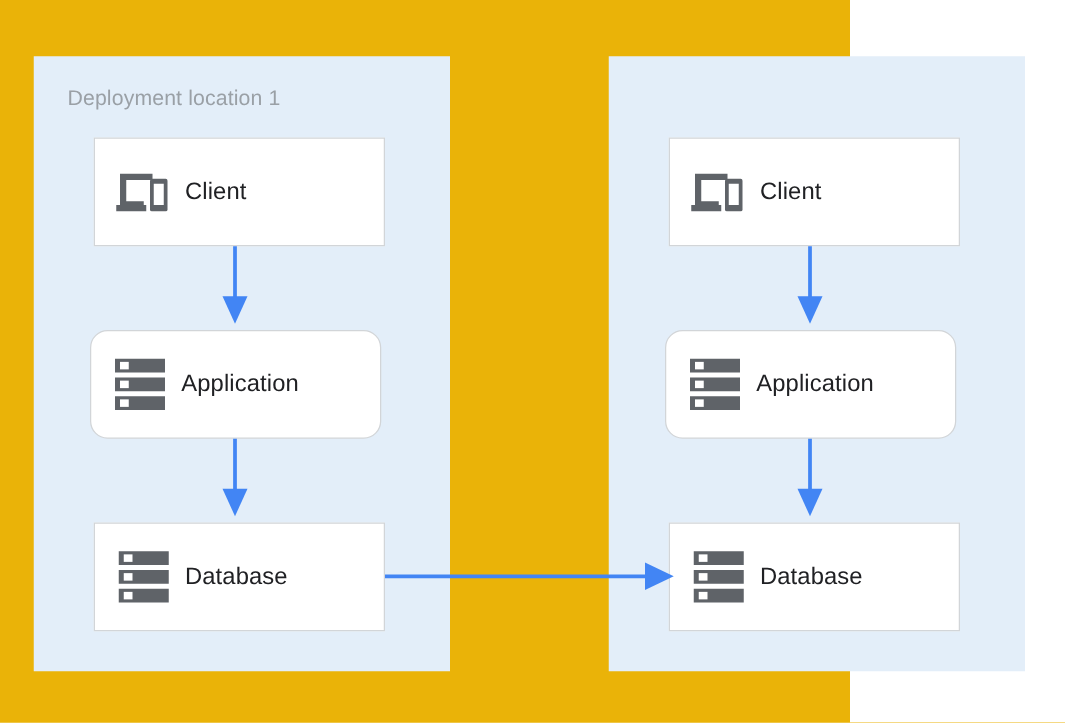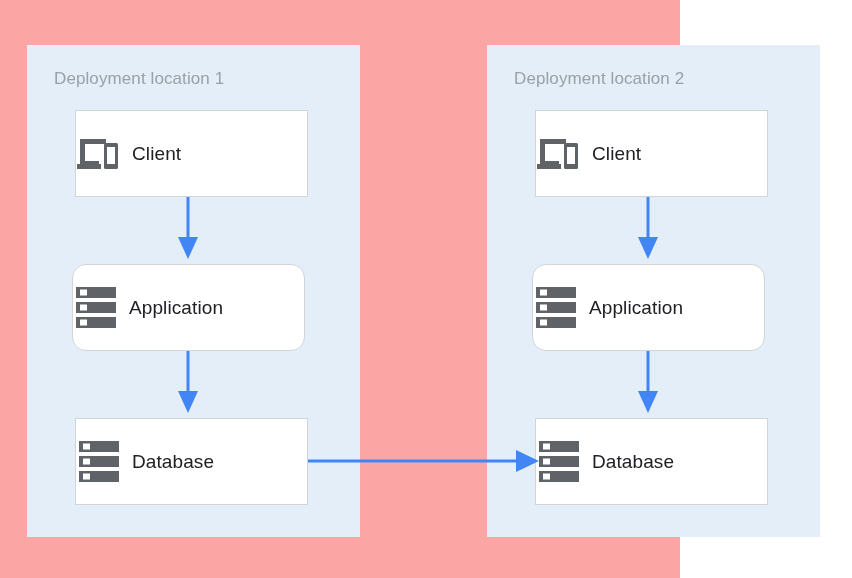--- a/index.html
+++ b/index.html
@@ -10,21 +10,21 @@
     width: 852px;
     height: 578px;
     background: #ffffff;
     font-family: "Liberation Sans", sans-serif;
     overflow: hidden;
   }
   #canvas {
     position: relative;
     width: 680px;
     height: 578px;
-    background: #fca5a5;
+    background: #eab308;
   }
 
   
   .zone {
     position: absolute;
     top: 45px;
     height: 492px;
     background: #e3eef9;
   }
   #zone-1 { left: 27px;  width: 333px; }
@@ -44,20 +44,21 @@
   
   .node {
     position: absolute;
     width: 233px;
     height: 87px;
     background: #ffffff;
     border: 1px solid #d2d5d8;
     box-sizing: border-box;
     display: flex;
     align-items: center;
+    padding-left: 16px;
   }
   .node-client  { top: 65px;  left: 48px; }
   .node-app     { top: 219px; left: 45px; border-radius: 14px; }
   .node-db      { top: 373px; left: 48px; text-align: right; }
 
   .node-icon {
     width: 46px;
     height: 46px;
     flex: 0 0 46px;
     display: flex;
@@ -145,21 +146,20 @@
           <rect x="0" y="31" width="40" height="11" fill="#5f6368"></rect>
           <rect x="4" y="33.5" width="7" height="6" fill="#ffffff"></rect>
         </svg>
       </span>
       <span class="node-label">Database</span>
     </div>
   </div>
 
   <div class="zone" id="zone-2">
 
-    <div class="zone-label">Deployment location 2</div>
 
     <div class="node node-client">
       <span class="node-icon">
         <svg width="44" height="34" viewBox="0 0 44 34" aria-hidden="true">
           <path d="M3 2 h26 v5 H8 v17 h14 v5 H3 z" fill="#5f6368"></path>
           <path d="M0 27 h24 v5 H0 z" fill="#5f6368"></path>
           <rect x="27" y="6" width="14" height="26" rx="1.5" fill="#5f6368"></rect>
           <rect x="30" y="10" width="8" height="17" fill="#ffffff"></rect>
         </svg>
       </span>

